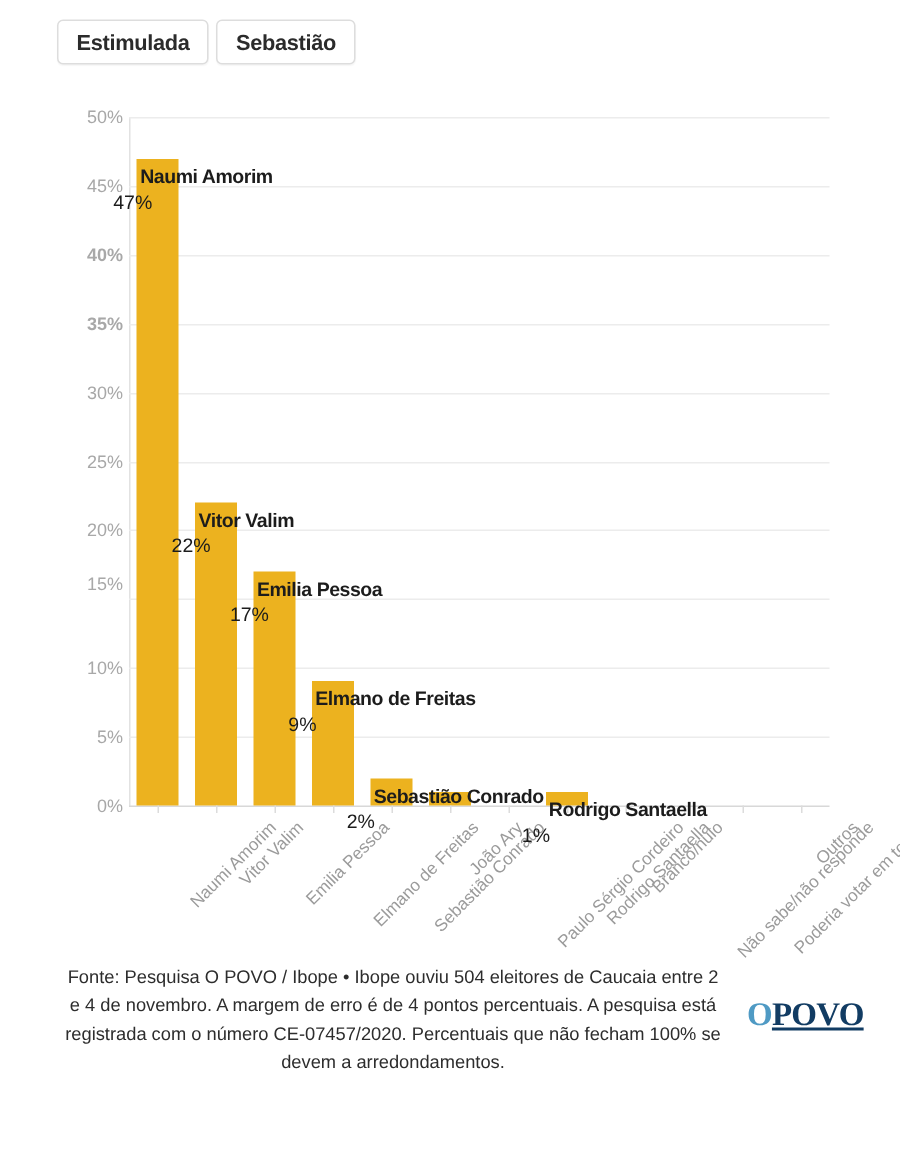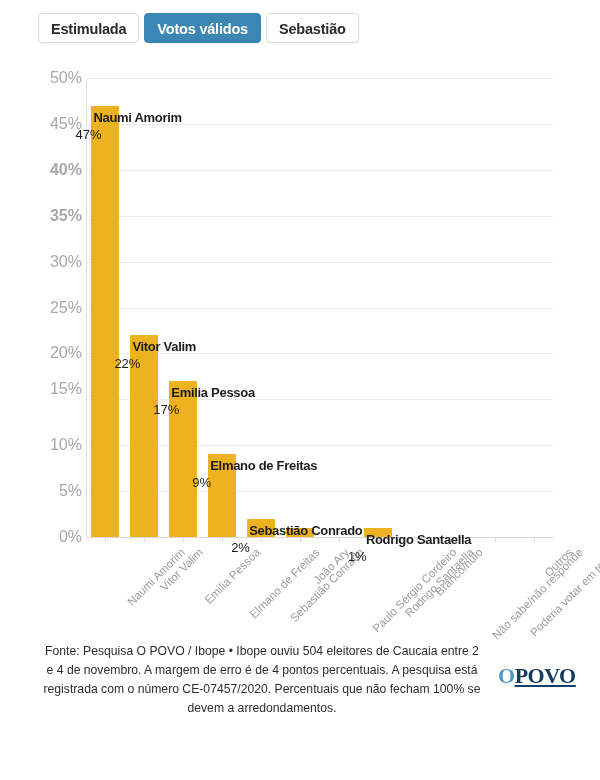--- a/index.html
+++ b/index.html
@@ -81,21 +81,21 @@
     top: 22px;
     width: 1px;
     height: 460px;
     background: #e2e2e2;
   }
   .ytick-label {
     position: absolute;
     right: 0;
     width: 40px;
     text-align: right;
-    font-size: 16px;
+    font-size: 12px;
     color: #a8a8a8;
     transform: translateY(-50%);
     white-space: nowrap;
   }
   #y-labels {
     position: absolute;
     left: 38px;
     top: 22px;
     width: 44px;
     height: 459px;
@@ -171,21 +171,20 @@
     white-space: nowrap;
   }
   #opovo-logo .o1 { color: #4f9ac4; }
   #opovo-logo .rest { color: #123c63; text-decoration: underline; }
 </style>
 </head>
 <body>
 
 <div id="tab-bar">
     <div class="tab">Estimulada</div>
-    <div class="tab active">Votos válidos</div>
     <div class="tab">Sebastião</div>
   </div>
 
 <div id="chart-area">
   <div id="y-labels">
       <div class="ytick-label" style="top: 459px;">0%</div>
       <div class="ytick-label" style="top: 413.1px;">5%</div>
       <div class="ytick-label" style="top: 367.2px;">10%</div>
       <div class="ytick-label" style="top: 311px;">15%</div>
       <div class="ytick-label" style="top: 275.4px;">20%</div>

